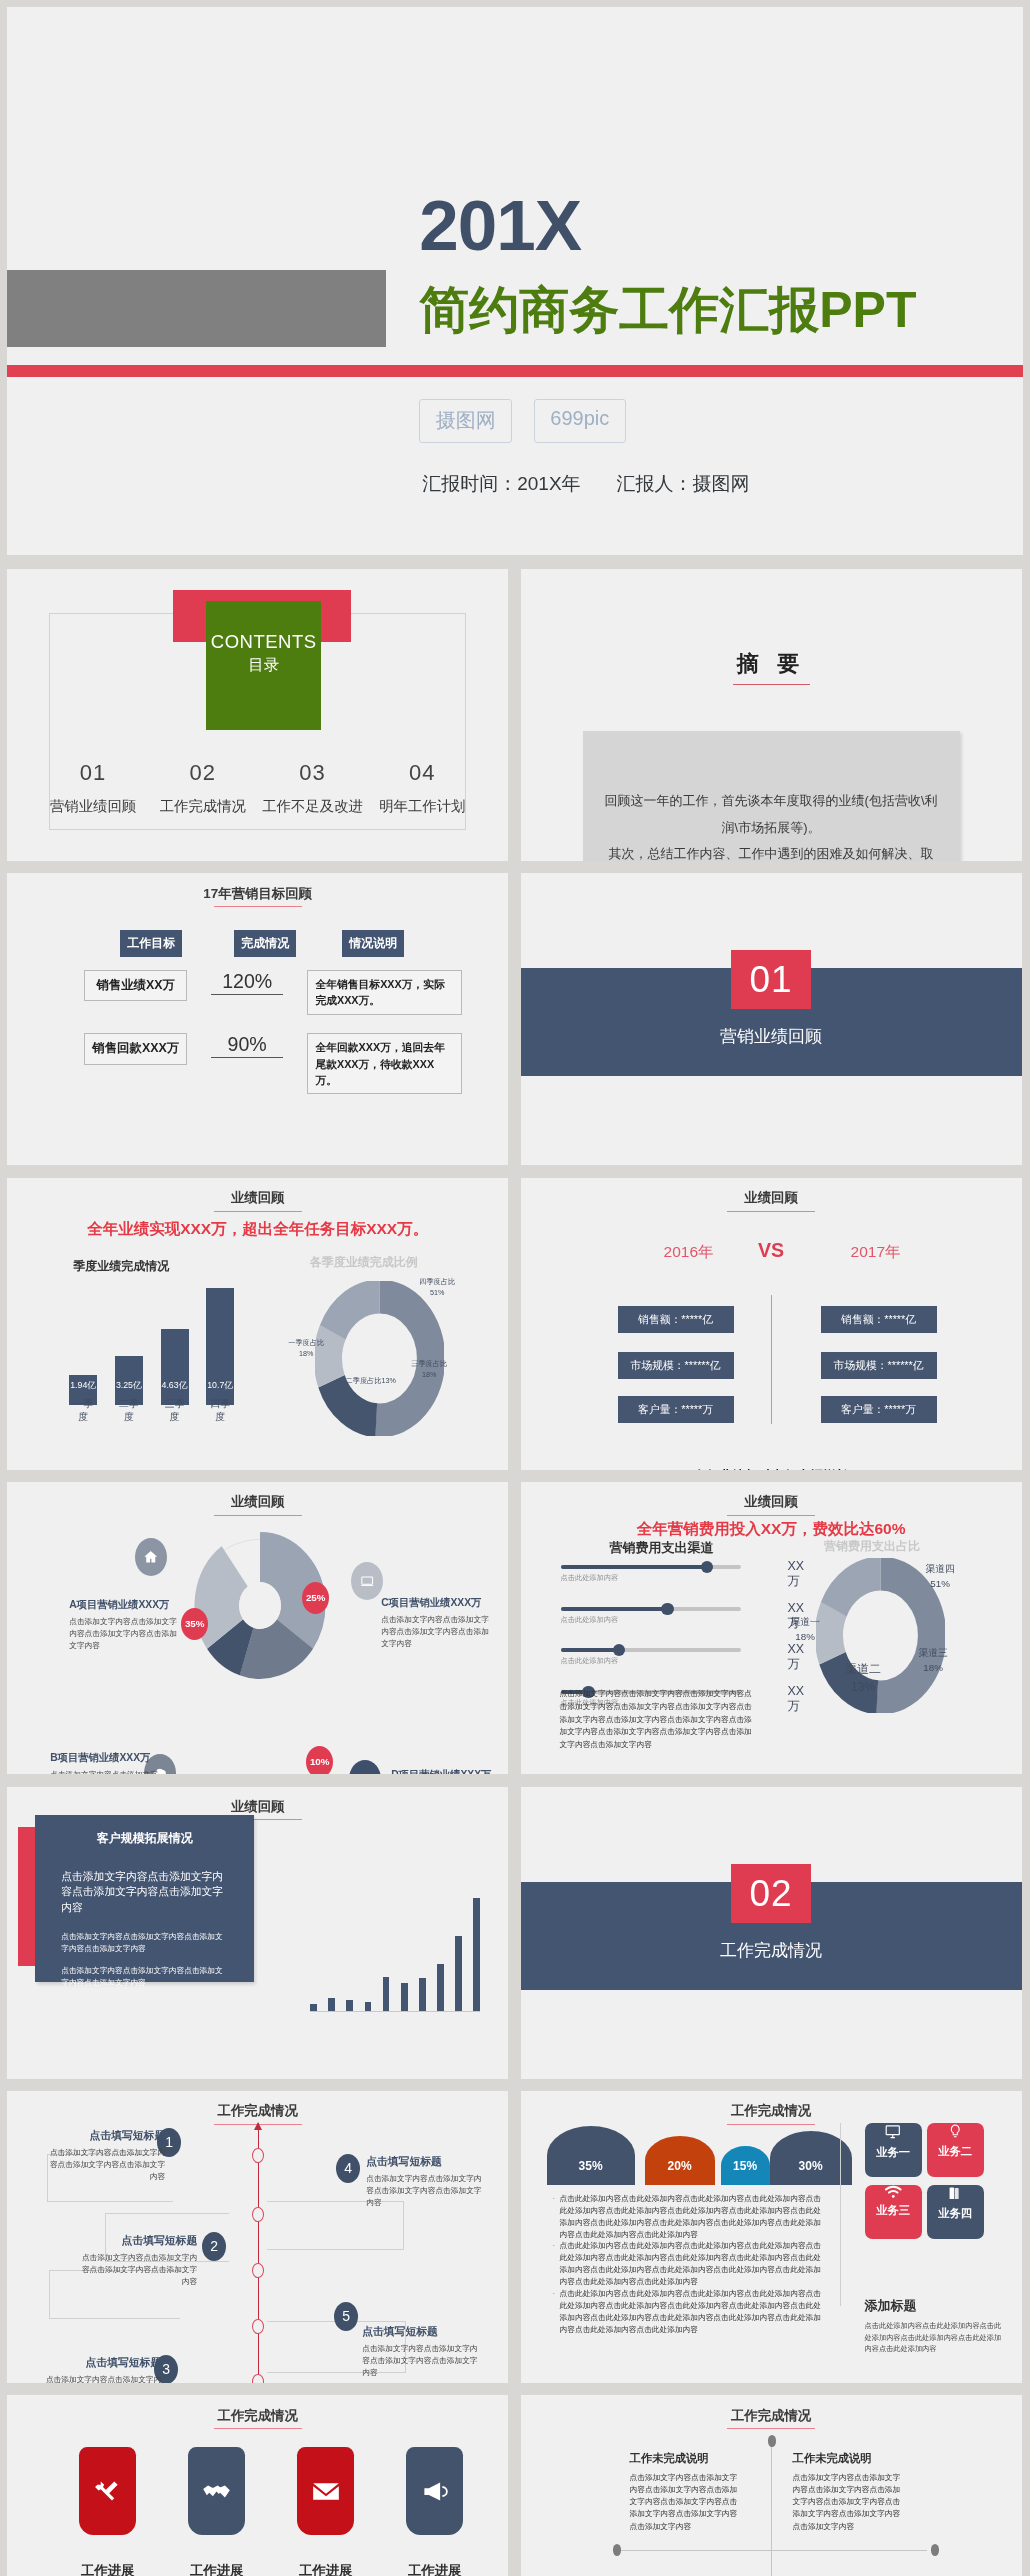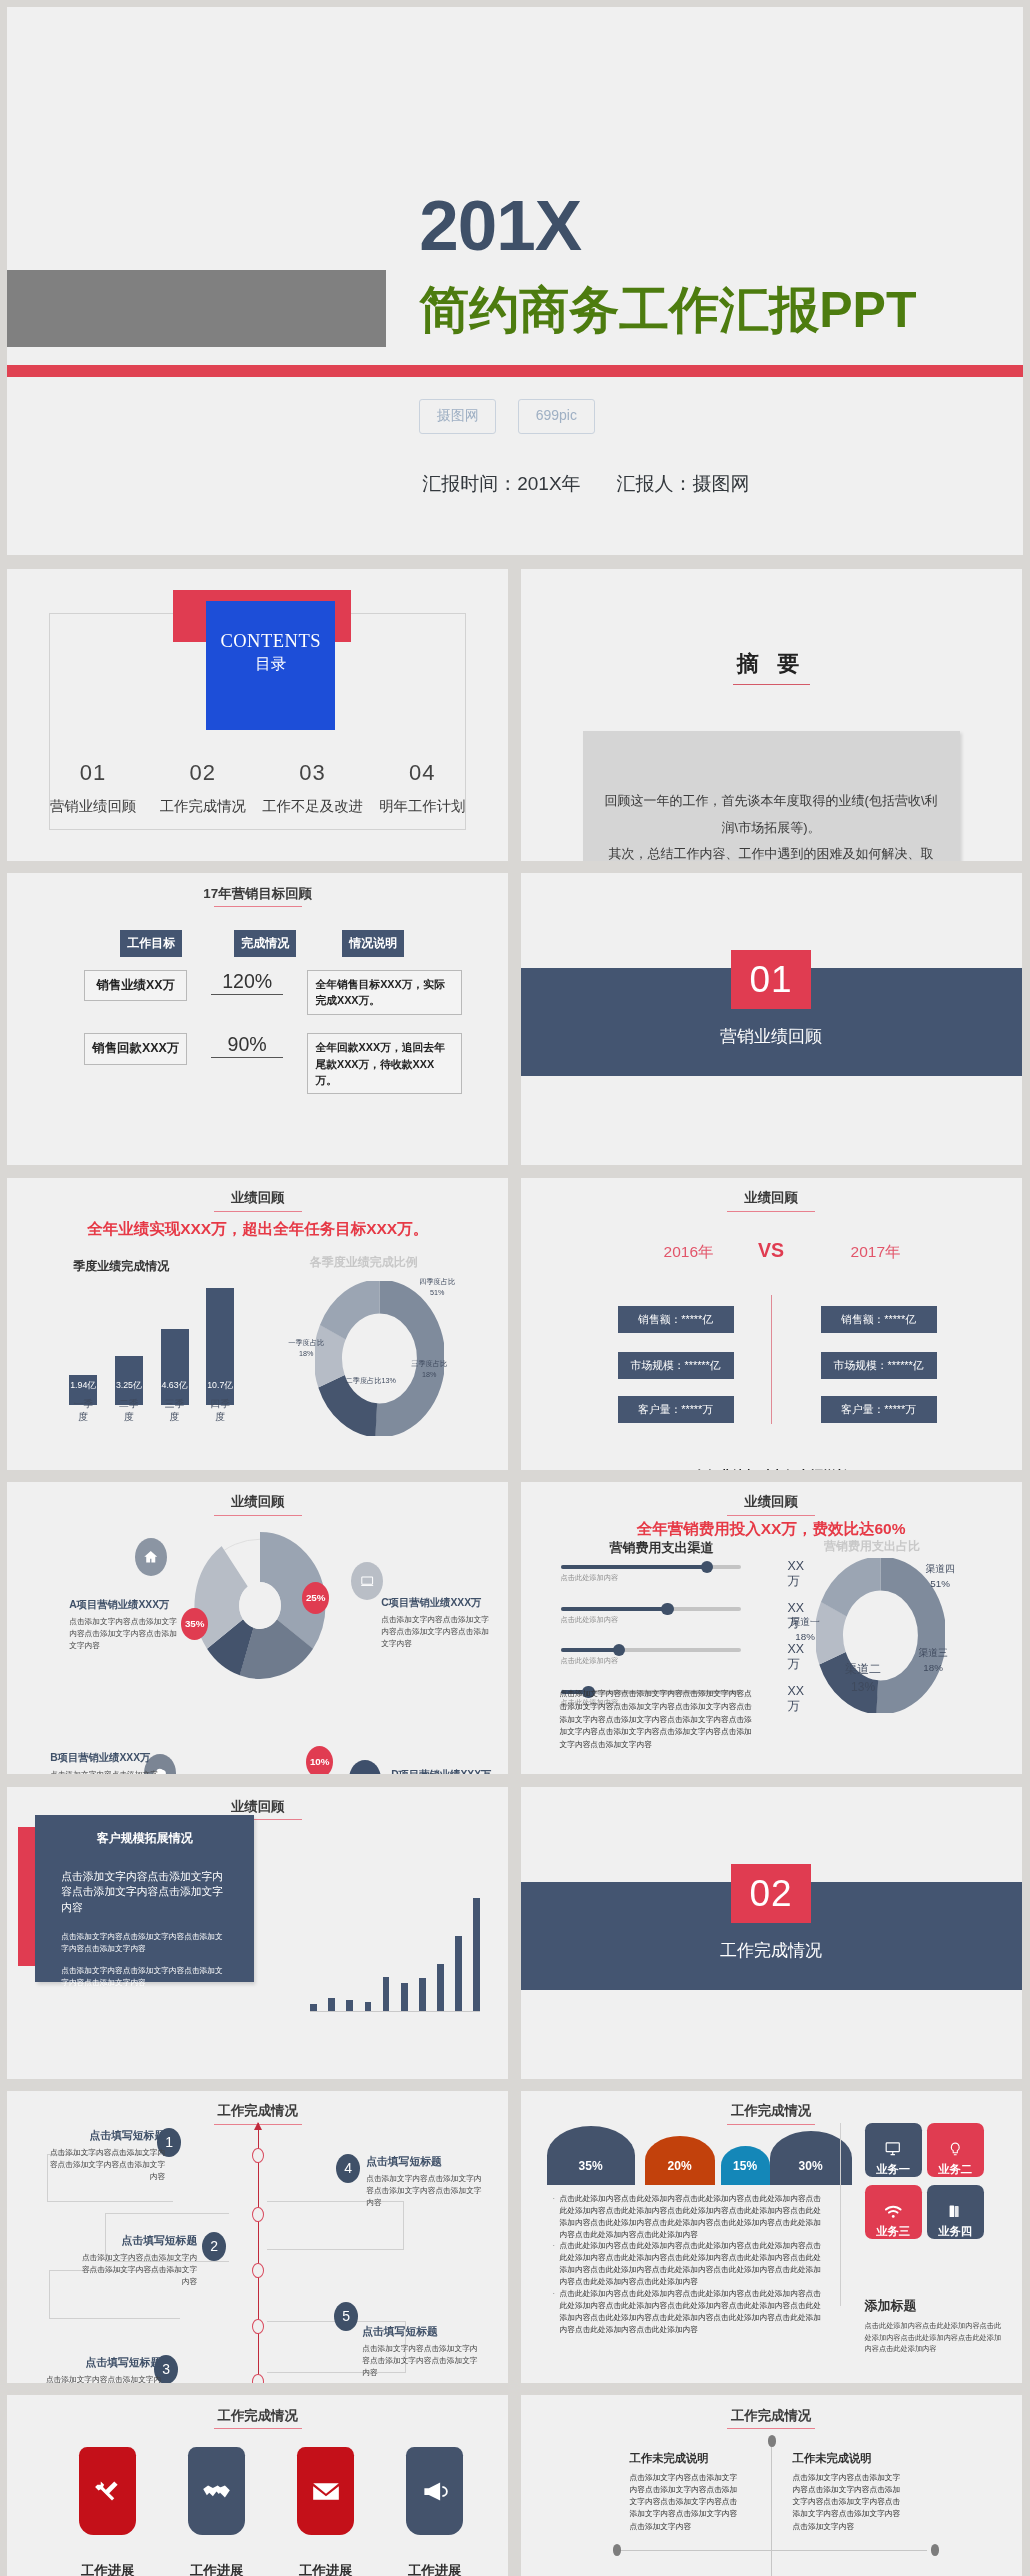--- a/index.html
+++ b/index.html
@@ -23,21 +23,21 @@
     font-size:71px; line-height:1; font-weight:bold; letter-spacing:-1px;
     color:#3f5068; font-family:"Liberation Sans",sans-serif;
   }
   .cover-sub {
     position:absolute; left:412px; top:252px; width:567px;
     font-size:50px; line-height:1.1; font-weight:bold; color:#4d7c0f;margin-top:24px;
   }
   .cover-chips { position:absolute; left:412px; top:392px; display:flex; gap:21.6px; }
   .chip {
     border:0.5px solid #c9d2dd; border-radius:3.1px; padding:7.2px 15.5px;
-    font-size:14px; color:#9fb0c4; background:transparent; min-width:77px; text-align:center;
+    font-size:20px; color:#9fb0c4; background:transparent; min-width:77px; text-align:center;
   }
   .cover-meta {
     position:absolute; left:415px; top:464px; font-size:19px; color:#33383d;
     display:flex; gap:36px; white-space:nowrap;
   }
 
   
   .grid { position:absolute; left:0; top:569px; width:1030px; }
   .row { display:flex; gap:12.4px; padding:0 7.2px; margin-bottom:12.4px; }
   .slide {
@@ -54,22 +54,22 @@
     content:""; display:block; margin:3.6px auto 0; width:88px; height:1px; background:#e8808e;
   }
   .redhead {
     position:absolute; left:0; right:0; top:13.4px; text-align:center;
     font-size:15.5px; font-weight:bold; color:#e63946;
   }
 
   
   .toc-frame { position:absolute; left:42px; top:44px; right:42px; bottom:31px; border:0.5px solid #d2d2d2; }
   .toc-red { position:absolute; left:166px; top:20.6px; width:178px; height:52px; background:#e03c51; }
-  .toc-blue { position:absolute; left:199px; top:32px; width:129px; height:129px; background:#1d4ed8;
-    color:#fff; text-align:center; padding-top:30px;font-family:Liberation Serif, serif; }
+  .toc-blue { position:absolute; left:199px; top:32px; width:115px; height:129px; background:#4d7c0f;
+    color:#fff; text-align:center; padding-top:30px; }
   .toc-blue .en { font-size:18.5px; letter-spacing:0.5px; }
   .toc-blue .cn { font-size:15.5px; margin-top:2.1px; }
   .toc-items { position:absolute; left:31px; right:31px; top:191px; display:flex; }
   .toc-item { flex:1; text-align:center; }
   .toc-num { font-size:22px; color:#444; letter-spacing:1px; }
   .toc-lbl { font-size:14.4px; color:#3b3b3b; margin-top:11.3px; }
 
   
   .sum-h { position:absolute; left:0; right:0; top:80px; text-align:center; font-size:22px; font-weight:bold; letter-spacing:6.2px; color:#222; }
   .sum-h::after { content:""; display:block; margin:5.2px auto 0; width:77px; height:1px; background:#d45a68; }
@@ -174,21 +174,21 @@
   .tl-num { position:absolute; width:24px; height:29px; border-radius:50%; background:#3f5068; color:#fff; font-size:14px; text-align:center; line-height:29px; }
   .tl-t { position:absolute; width:118px; }
   .tl-t h4 { font-size:10.8px; font-weight:bold; color:#3f5068; }
   .tl-t p { font-size:7.7px; line-height:1.55; color:#444; margin-top:4.1px; }
 
   
   .hill { position:absolute; bottom:0; border-radius:50% 50% 0 0; }
   .hill span { position:absolute; left:0; right:0; bottom:12.4px; text-align:center; color:#fff; font-size:12px; font-weight:bold; }
   .bl { position:absolute; font-size:7.7px; line-height:1.55; color:#333; }
   .bl::before { content:"·"; position:absolute; left:-7.2px; top:0; color:#888; }
-  .biz { position:absolute; width:57px; height:54px; border-radius:7.2px; color:#fff; display:flex; flex-direction:column; align-items:center; justify-content:flex-end; }
+  .biz { position:absolute; width:57px; height:54px; border-radius:7.2px; color:#fff; display:flex; flex-direction:column; align-items:center; justify-content:flex-start; }
   .biz b { font-size:11.3px; margin-top:4.1px; }
   .addt { position:absolute; }
   .addt h4 { font-size:13px; font-weight:bold; color:#333; }
   .addt p { font-size:7.2px; line-height:1.6; color:#444; margin-top:5.2px; }
 
   
   .pg { position:absolute; width:57px; text-align:center; }
   .pg .box { width:57px; height:88px; border-radius:8.2px 8.2px 14.4px 14.4px; display:flex; align-items:center; justify-content:center; }
   .pg h4 { font-size:13.4px; font-weight:bold; color:#2f2f2f; margin-top:27px; }
 

